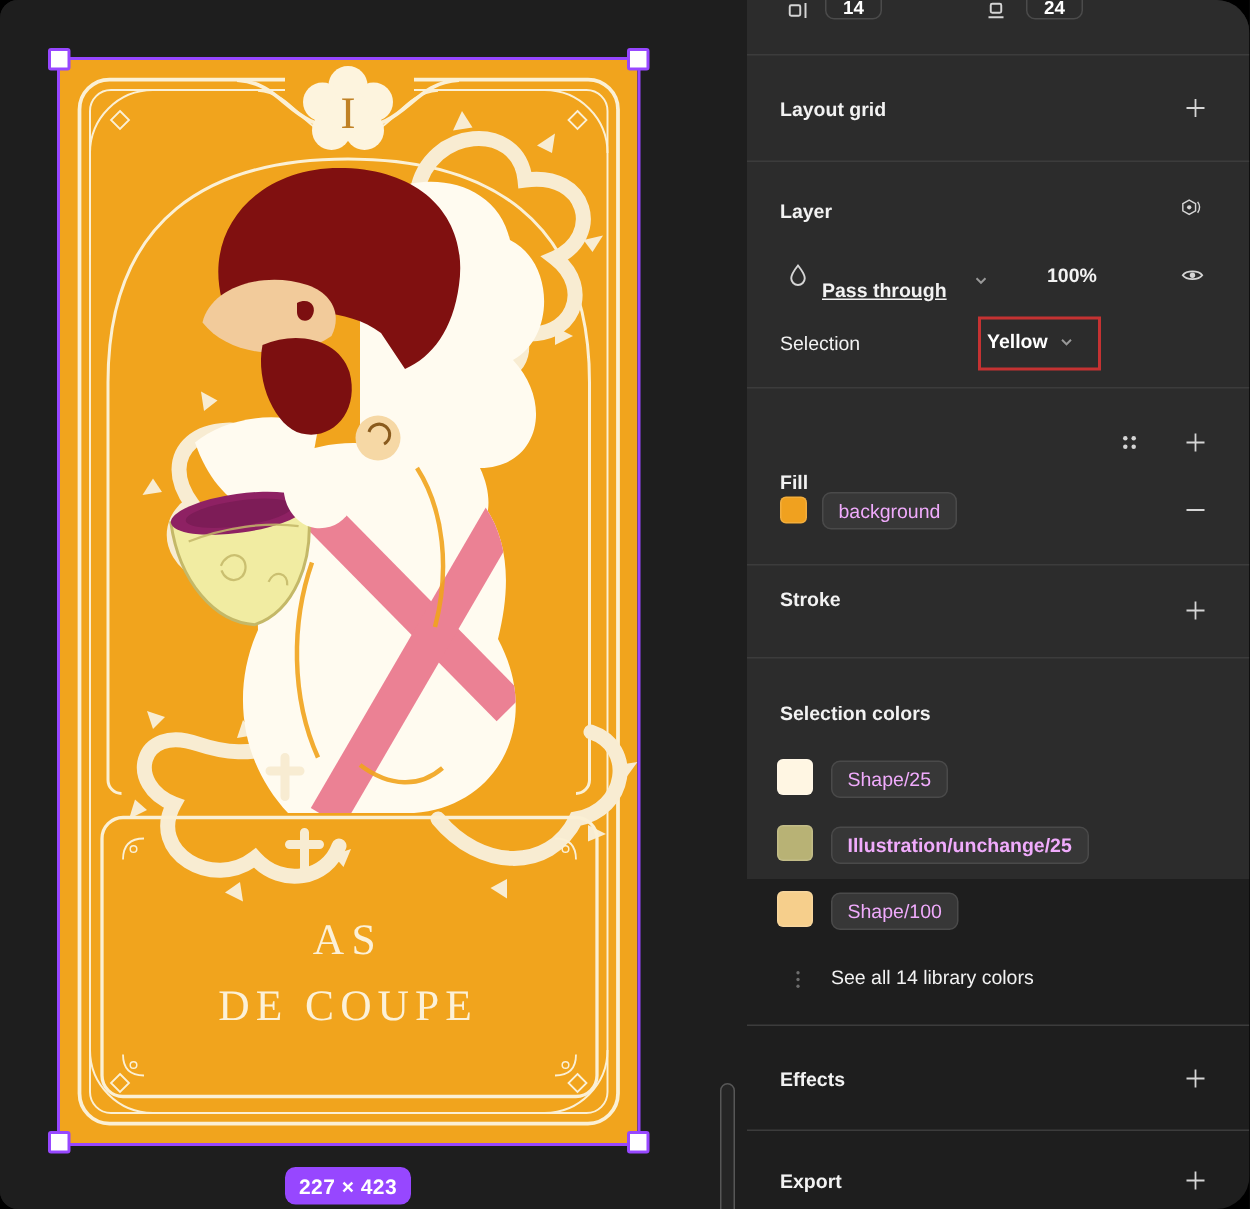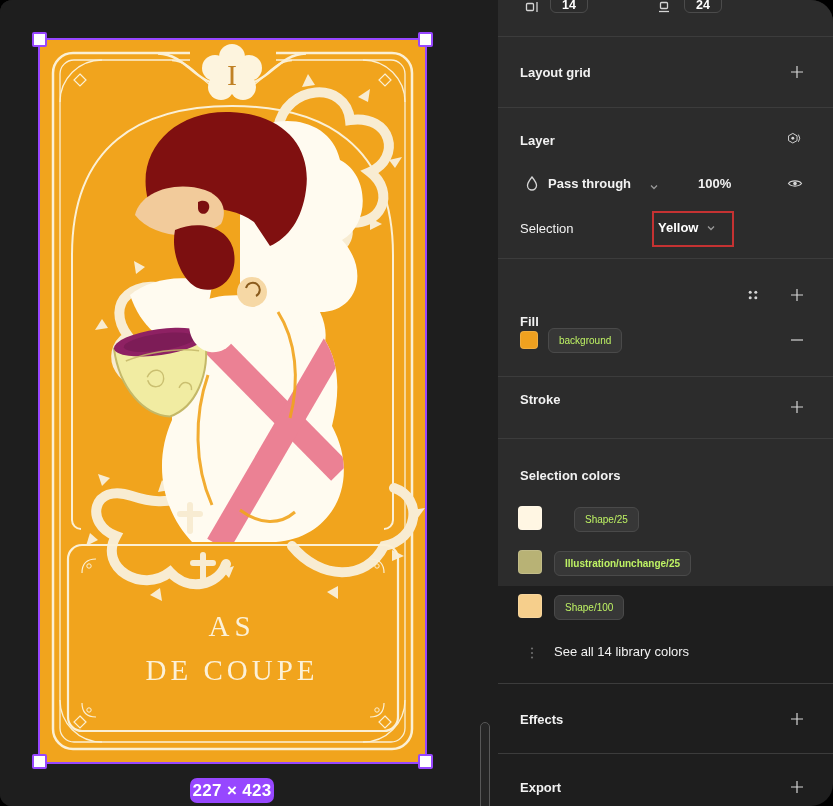--- a/index.html
+++ b/index.html
@@ -8,36 +8,36 @@
        border-radius:12px 22px 22px 12px;}
   
   #canvas{position:absolute;left:0;top:0;width:498px;height:806px;background:#1E1E1E;}
   .card-wrap{position:absolute;left:40px;top:40px;width:385px;height:722px;}
   .card-wrap svg{display:block;}
   .selection-box{position:absolute;left:-2px;top:-2px;width:385px;height:722px;
                  border:2px solid #9747FF;pointer-events:none;}
   .handle{position:absolute;width:11px;height:11px;background:#fff;border:2px solid #9747FF;
           border-radius:2px;}
   .size-badge{position:absolute;left:190px;top:778px;width:84px;height:25px;border-radius:7px;
-              display:flex;align-items:center;justify-content:center;color:#fff;font-size:17px;
+              display:flex;align-items:center;justify-content:center;color:#fff;font-size:14px;
               font-weight:600;letter-spacing:.3px;}
   .scrollbar{position:absolute;left:480px;top:722px;width:8px;height:120px;background:#252525;
              border:1.5px solid #575757;border-radius:5px;}
   
   #panel{position:absolute;left:498px;top:0;width:335px;height:586px;background:#2C2C2C;color:#fff;}
   .divider{position:absolute;left:0;width:335px;height:1px;background:#3C3C3C;}
   .sec-label{position:absolute;font-size:13px;font-weight:600;color:#F2F2F2;}
   .muted{color:#9B9B9B;font-weight:400;}
   .icon-btn{position:absolute;width:16px;height:16px;display:flex;align-items:center;justify-content:center;}
   .icon-btn svg{display:block;}
   .num-input{position:absolute;top:-13px;height:26px;width:38px;border:1px solid #4B4B4B;
              border-radius:6px;display:flex;align-items:flex-end;justify-content:center;
              padding-bottom:0px;font-size:12.5px;font-weight:600;color:#fff;box-sizing:border-box;}
   .chip{position:absolute;height:23px;background:#373737;border:1px solid #4A4A4A;border-radius:6px;
-        display:flex;align-items:center;padding:0 10px;font-size:10px;color:#bef264;}
+        display:flex;align-items:center;padding:0 10px;font-size:13px;color:#f0abfc;}
   .swatch{position:absolute;border-radius:4px;box-shadow:inset 0 0 0 1px rgba(255,255,255,.14);}
   .row-text{position:absolute;font-size:13px;color:#F2F2F2;}
   .red-annot{position:absolute;left:154px;top:211px;width:82px;height:36px;border:2px solid #C53232;
              box-sizing:border-box;}
   .dropdown{position:absolute;left:160px;top:220px;display:flex;align-items:center;gap:7px;
             font-size:13px;font-weight:600;color:#fff;}
 </style>
 </head>
 <body>
 
@@ -227,21 +227,21 @@
         <circle cx="8.5" cy="8" r="1.8" fill="#D5D5D5" stroke="none"></circle>
         <path d="M15.5 3.5 A 7.5,7.5 0 0 1 15.5 12.5"></path>
       </svg>
     </div>
 
     <div class="icon-btn" style="left:26px;top:175px;">
       <svg width="16" height="16" viewBox="0 0 16 16" stroke="#D5D5D5" fill="none" stroke-width="1.3">
         <path d="M8 2 C8 2 3.5 7.6 3.5 10.5 A4.5 4.5 0 0 0 12.5 10.5 C12.5 7.6 8 2 8 2 Z"></path>
       </svg>
     </div>
-    <div class="row-text" style="left:50px;top:176px;font-weight:600;">
+    <div class="row-text" style="left:50px;top:186px;font-weight:600;text-decoration:underline;">
       <span>Pass through</span>
     </div>
     <div class="icon-btn" style="left:148px;top:179px;">
       <svg width="12" height="12" viewBox="0 0 12 12" stroke="#999" fill="none" stroke-width="1.3">
           <path d="M3 4.5 L6 7.5 L9 4.5"></path>
         </svg>
     </div>
     <div class="row-text" style="left:200px;top:176px;width:60px;text-align:left;font-weight:600;">
       <span>100%</span>
     </div>
@@ -294,21 +294,21 @@
       <svg width="16" height="16" viewBox="0 0 16 16" stroke="#D5D5D5" stroke-width="1.2">
           <path d="M8 2v12M2 8h12"></path>
         </svg>
     </div>
 
     <div class="divider" style="top:438px;"></div>
 
     <div class="sec-label" style="left:22px;top:468px;">Selection colors</div>
 
     <div class="swatch" style="left: 20px; top: 506px; width: 24px; height: 24px; background: rgb(255, 246, 227);"></div>
-    <div class="chip" style="left:56px;top:507px;margin-left:20px;">
+    <div class="chip" style="left:56px;top:507px;">
       <span>Shape/25</span>
     </div>
 
     <div class="swatch" style="left: 20px; top: 550px; width: 24px; height: 24px; background: rgb(184, 178, 117);"></div>
     <div class="chip" style="left:56px;top:551px;font-weight:bold;">
       <span>Illustration/unchange/25</span>
     </div>
 
     <div class="swatch" style="left: 20px; top: 594px; width: 24px; height: 24px; background: rgb(246, 207, 140);"></div>
     <div class="chip" style="left:56px;top:595px;">

